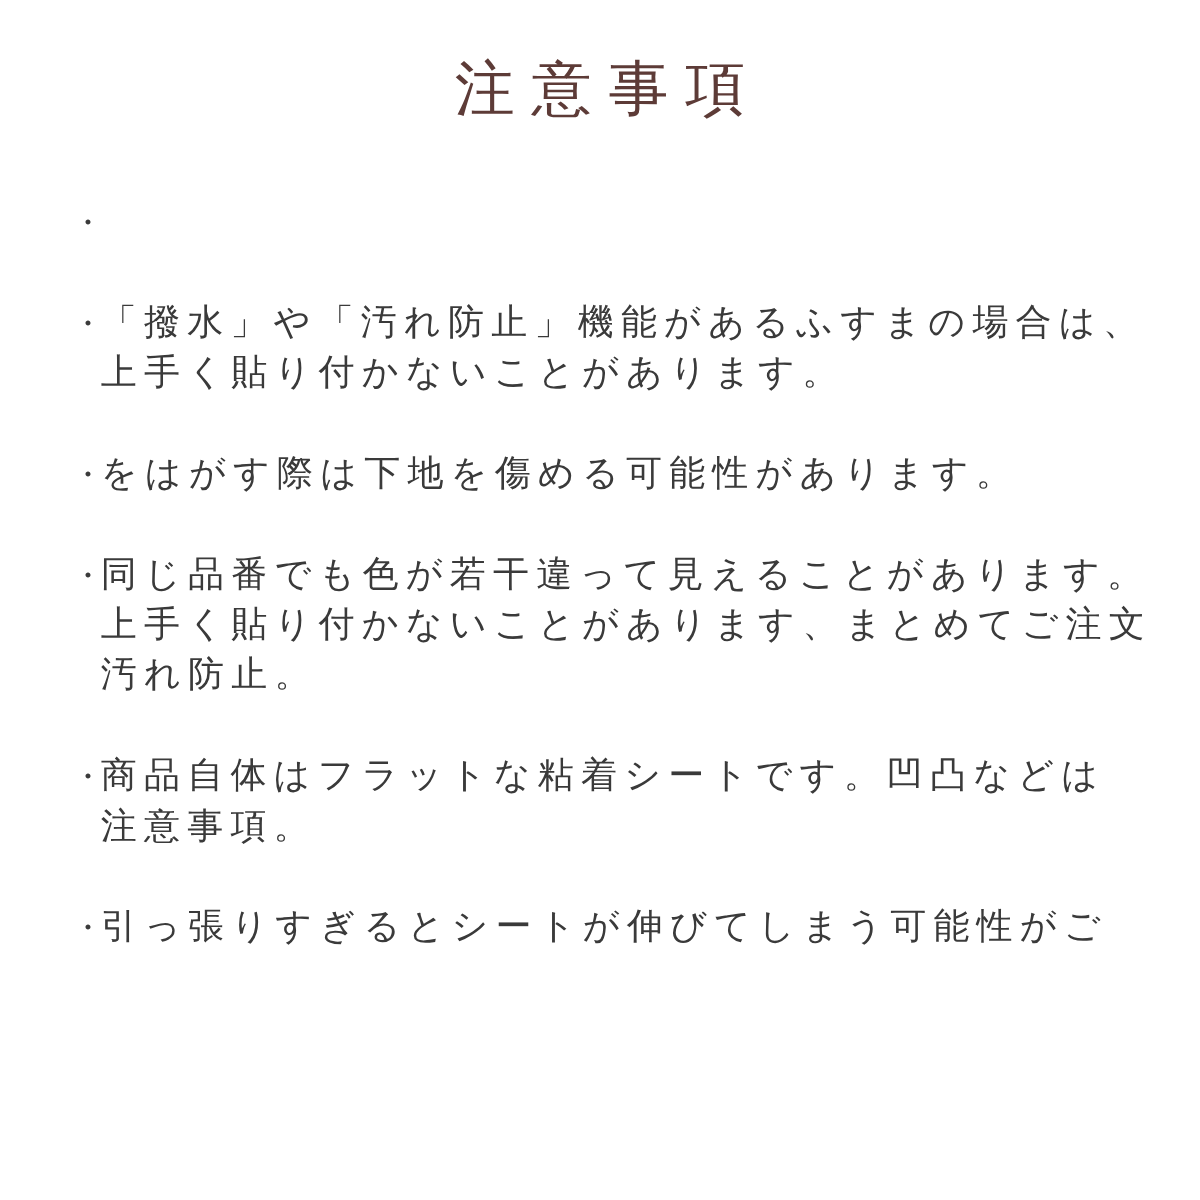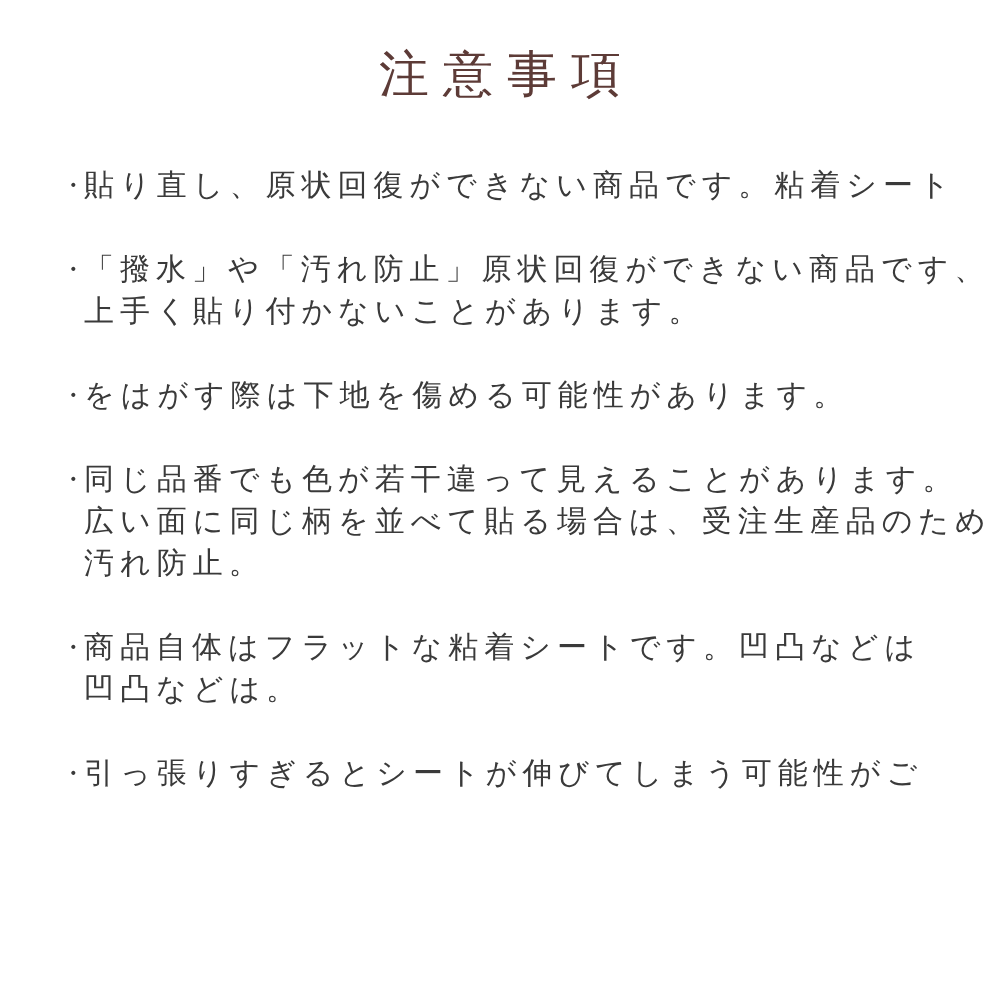--- a/index.html
+++ b/index.html
@@ -60,53 +60,52 @@
 
 <main class="page">
 
   <h1 class="title">注意事項</h1>
 
   <section class="items">
 
     <div class="item">
       <span class="bullet">・</span>
       <div class="lines">
-        <div class="line">貼り直し、原状回復ができない商品です。粘着シート</div>
       </div>
     </div>
 
     <div class="item">
       <span class="bullet">・</span>
       <div class="lines">
-        <div class="line">「撥水」や「汚れ防止」原状回復ができない商品です、</div>
+        <div class="line">「撥水」や「汚れ防止」機能があるふすまの場合は、</div>
         <div class="line">上手く貼り付かないことがあります。</div>
       </div>
     </div>
 
     <div class="item">
       <span class="bullet">・</span>
       <div class="lines">
         <div class="line">をはがす際は下地を傷める可能性があります。</div>
       </div>
     </div>
 
     <div class="item">
       <span class="bullet">・</span>
       <div class="lines">
         <div class="line">同じ品番でも色が若干違って見えることがあります。</div>
-        <div class="line">広い面に同じ柄を並べて貼る場合は、受注生産品のため</div>
+        <div class="line">上手く貼り付かないことがあります、まとめてご注文</div>
         <div class="line">汚れ防止。</div>
       </div>
     </div>
 
     <div class="item">
       <span class="bullet">・</span>
       <div class="lines">
         <div class="line">商品自体はフラットな粘着シートです。凹凸などは</div>
-        <div class="line">凹凸などは。</div>
+        <div class="line">注意事項。</div>
       </div>
     </div>
 
     <div class="item">
       <span class="bullet">・</span>
       <div class="lines">
         <div class="line">引っ張りすぎるとシートが伸びてしまう可能性がご</div>
       </div>
     </div>
 

